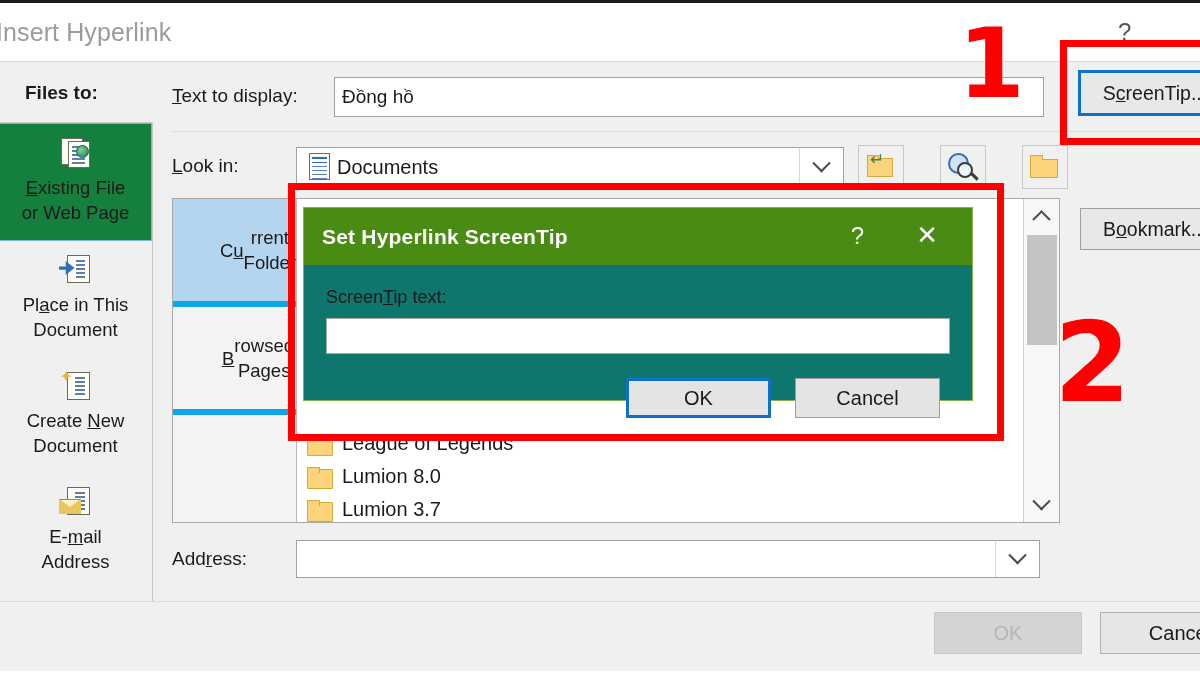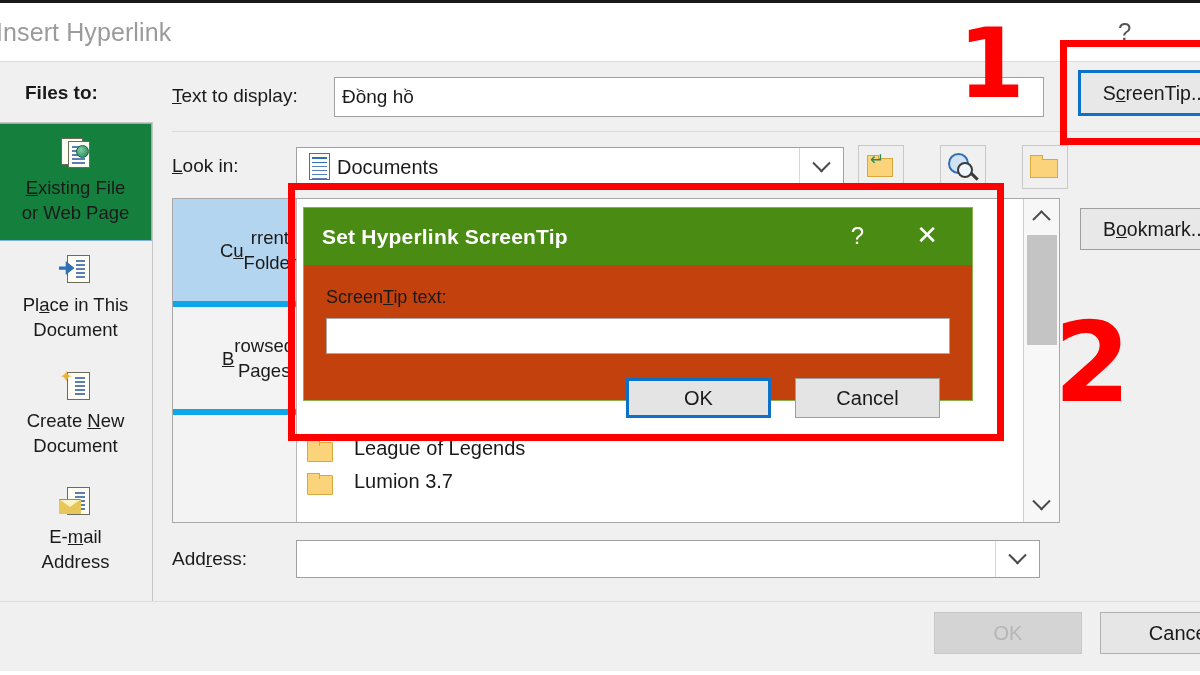--- a/index.html
+++ b/index.html
@@ -138,21 +138,21 @@
     border-bottom: 6px solid #0ea5e9;
     padding-left: 47px;
   }
   .tabitem.selected { background: #b4d5f0; }
   .tabitem u { text-decoration: underline; }
 
   .filelist {
     flex: 1; position: relative; background: #ffffff; overflow: hidden;
   }
   .fileitem {
-    display: flex; align-items: flex-end; height: 33px; padding-left: 10px; gap: 12px;
+    display: flex; align-items: center; height: 33px; padding-left: 10px;
   }
   .folder-ico {
     width: 24px; height: 20px; position: relative; flex-shrink: 0; margin-right: 11px;
   }
   .folder-ico:before {
     content:""; position:absolute; left:0; top:2px; width:24px; height:18px;
     background:#fbd37b; border:1px solid #d9a83c; border-radius:1px;
   }
   .folder-ico:after {
     content:""; position:absolute; left:0; top:0px; width:11px; height:5px;
@@ -195,21 +195,21 @@
     font-size: 20px; color: #1a1a1a;
   }
   .bbtn.disabled { color: #b6b6b6; background: #d4d4d4; border-color:#c8c8c8; }
   .dlg-bottomline {
     position:absolute; left:0; top:671px; width:1200px; height:4px; background:#ffffff;
   }
 
   
   .stip {
     position: absolute; left: 303px; top: 207px; width: 670px; height: 194px;
-    background: #c2410c;
+    background: #0f766e;
     border: 1.5px solid #8ab04e;
   }
   .stip-title {
     height: 57px; background: #4a8b14;
     display: flex; align-items: center; position: relative;
   }
   .stip-title-text {
     margin-left: 18px; font-size: 21px; color: #ffffff; font-weight: 600;
     letter-spacing: .2px;
   }
@@ -383,20 +383,24 @@
     </div>
 
     <div class="filelist">
       <div style="height:228px;"></div>
       <div class="fileitem">
         <span class="folder-ico"></span>
         <span class="fname">League of Legends</span>
       </div>
       <div class="fileitem">
         <span class="folder-ico"></span>
+        <span class="fname">Lumion 8.0</span>
+      </div>
+      <div class="fileitem">
+        <span class="folder-ico"></span>
         <span class="fname">Lumion 3.7</span>
       </div>
 
       <div class="vscroll">
         <div class="vsbtn">
             <span class="chev up"></span>
           </div>
         <div class="vsthumb"></div>
         <div class="vsbtn" style="position:absolute;bottom:0;width:100%;">
             <span class="chev"></span>

